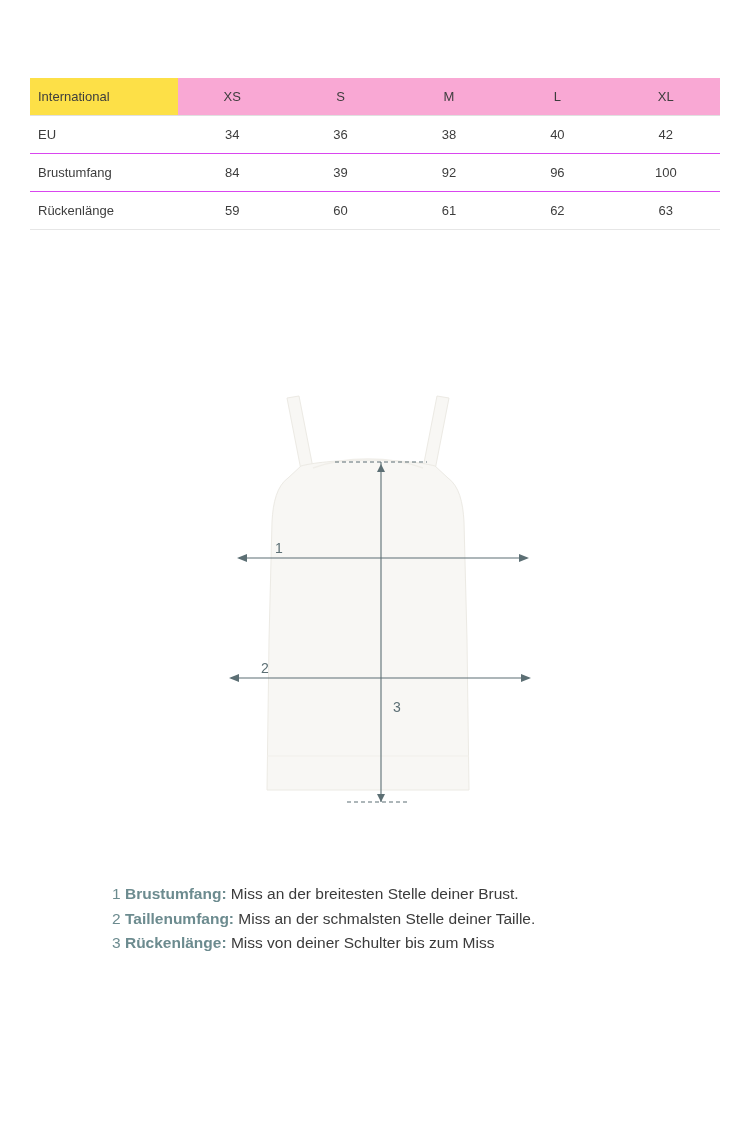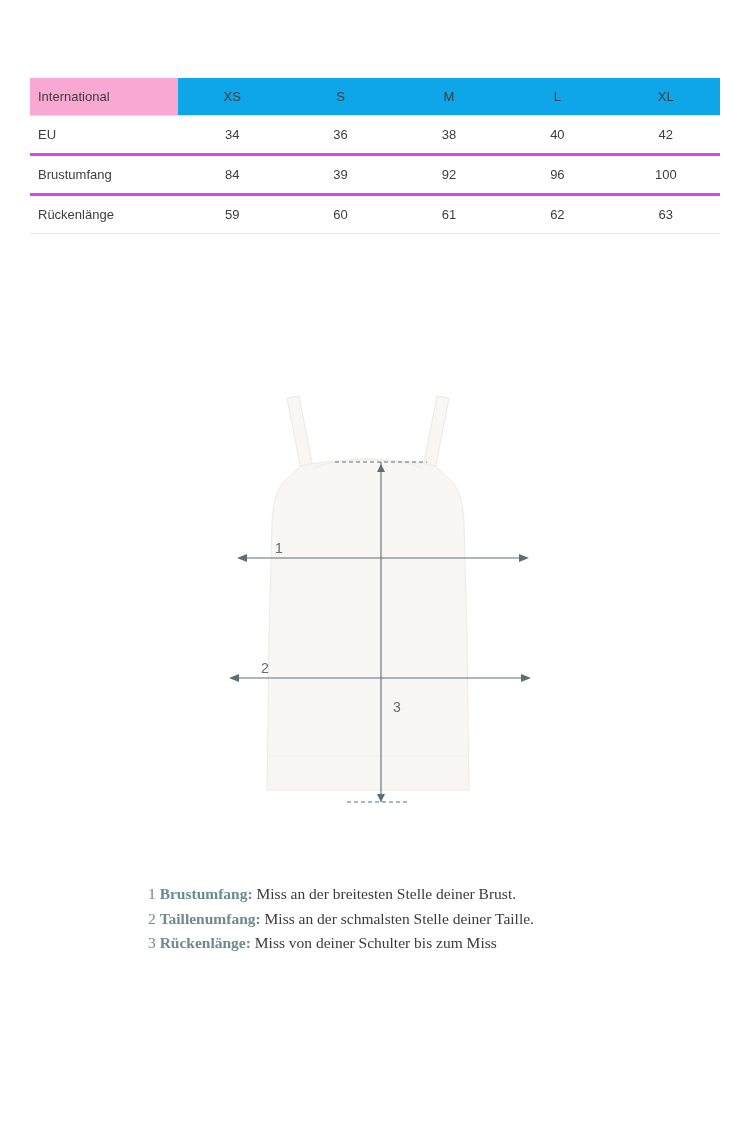--- a/index.html
+++ b/index.html
@@ -37,28 +37,28 @@
   table.size-table th,
   table.size-table td {
     font-weight: normal;
     font-size: 13px;
     color: #3d3d3d;
     padding: 0;
     height: 37px;
     vertical-align: middle;
   }
   table.size-table thead th {
-    background: #0ea5e9;
+    background: #f9a8d4;
     border-bottom: 1px solid #e0e0e0;
   }
   table.size-table thead th.row-head {
-    background: #f9a8d4;
+    background: #fde047;
   }
   table.size-table tbody td {
-    border-bottom: 3px solid #d946ef;
+    border-bottom: 1px solid #d946ef;
   }
   table.size-table tbody tr:last-child td {
     border-bottom: 1px solid #e6e6e6;
   }
   .row-head {
     text-align: left;
     padding-left: 8px !important;
     width: 140px;
   }
   .cell {
@@ -84,27 +84,26 @@
     width: 360px;
     height: 430px;
   }
   .diagram svg {
     display: block;
   }
 
   
   .legend {
     position: absolute;
-    left: 148px;
+    left: 112px;
     top: 882px;
     width: 520px;
     font-size: 15.5px;
     color: #3b3b3b;
     line-height: 24.5px;
-    font-family: Liberation Serif, serif;
   }
   .legend .line {
     white-space: nowrap;
   }
   .legend .num {
     color: #6c8b8f;
   }
   .legend .term {
     color: #6c8b8f;
     font-weight: bold;

